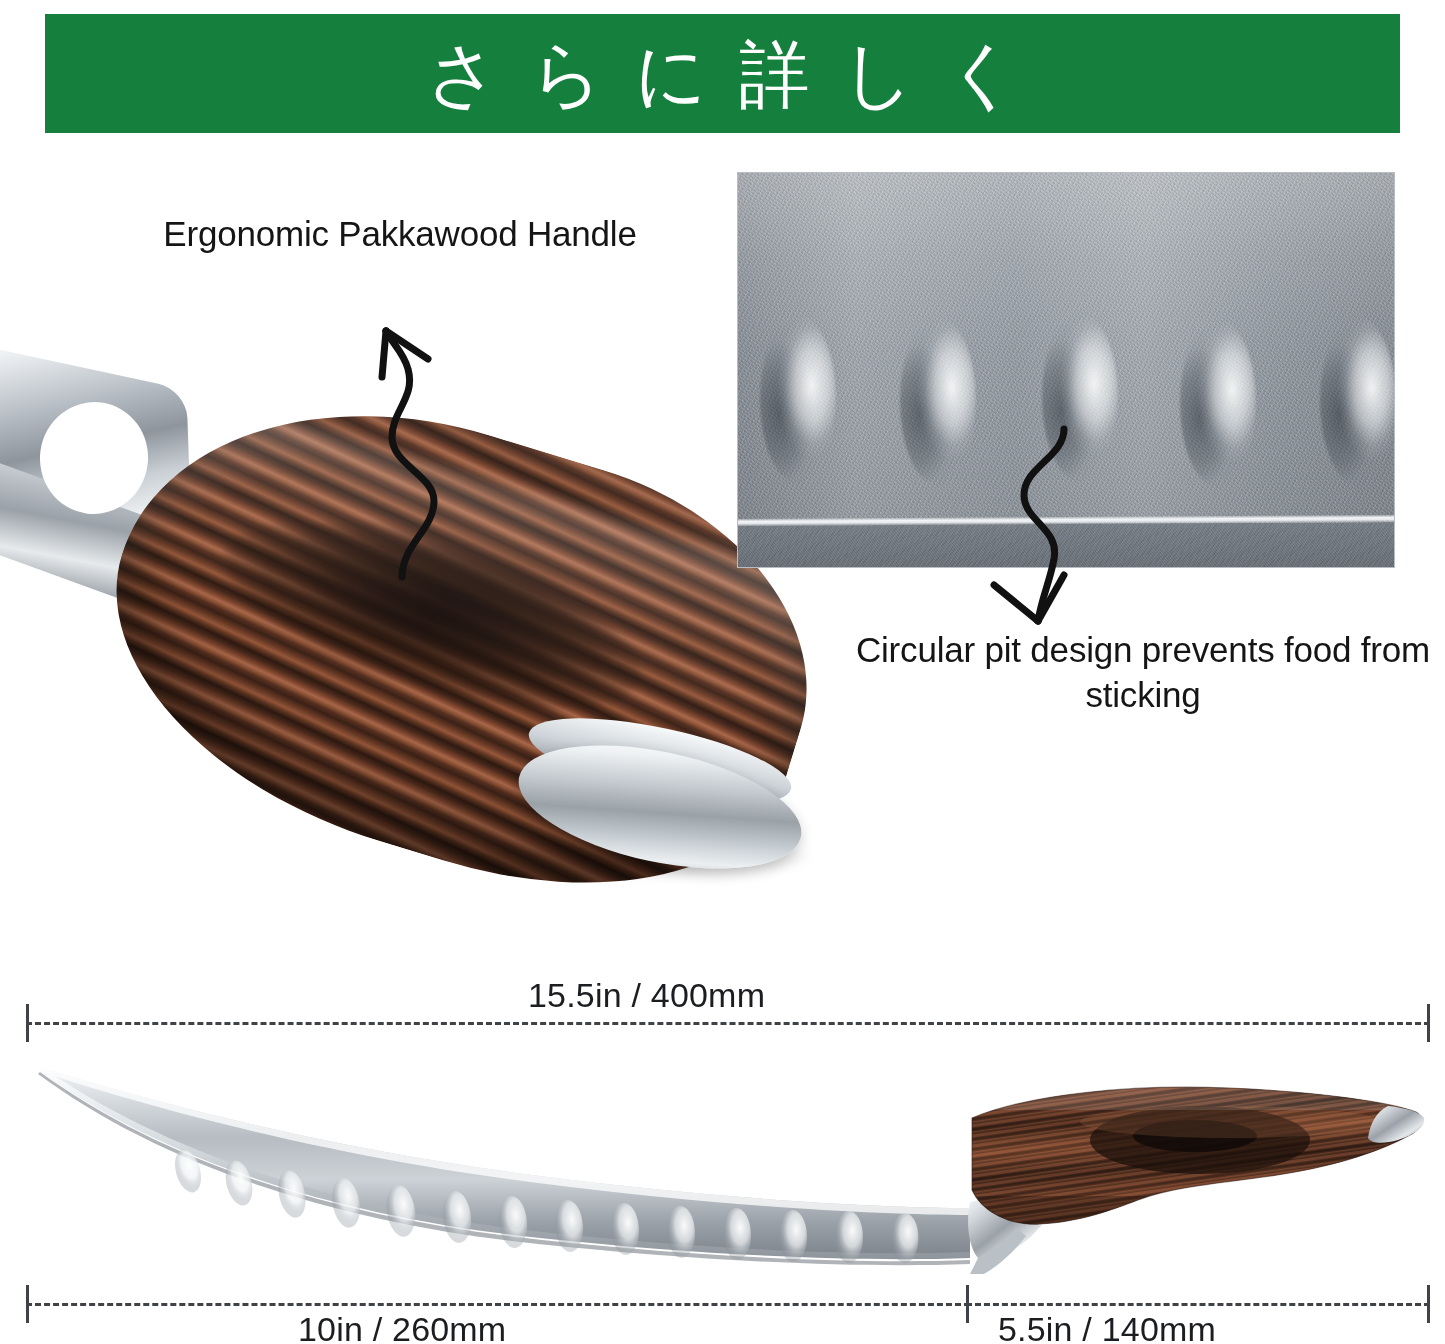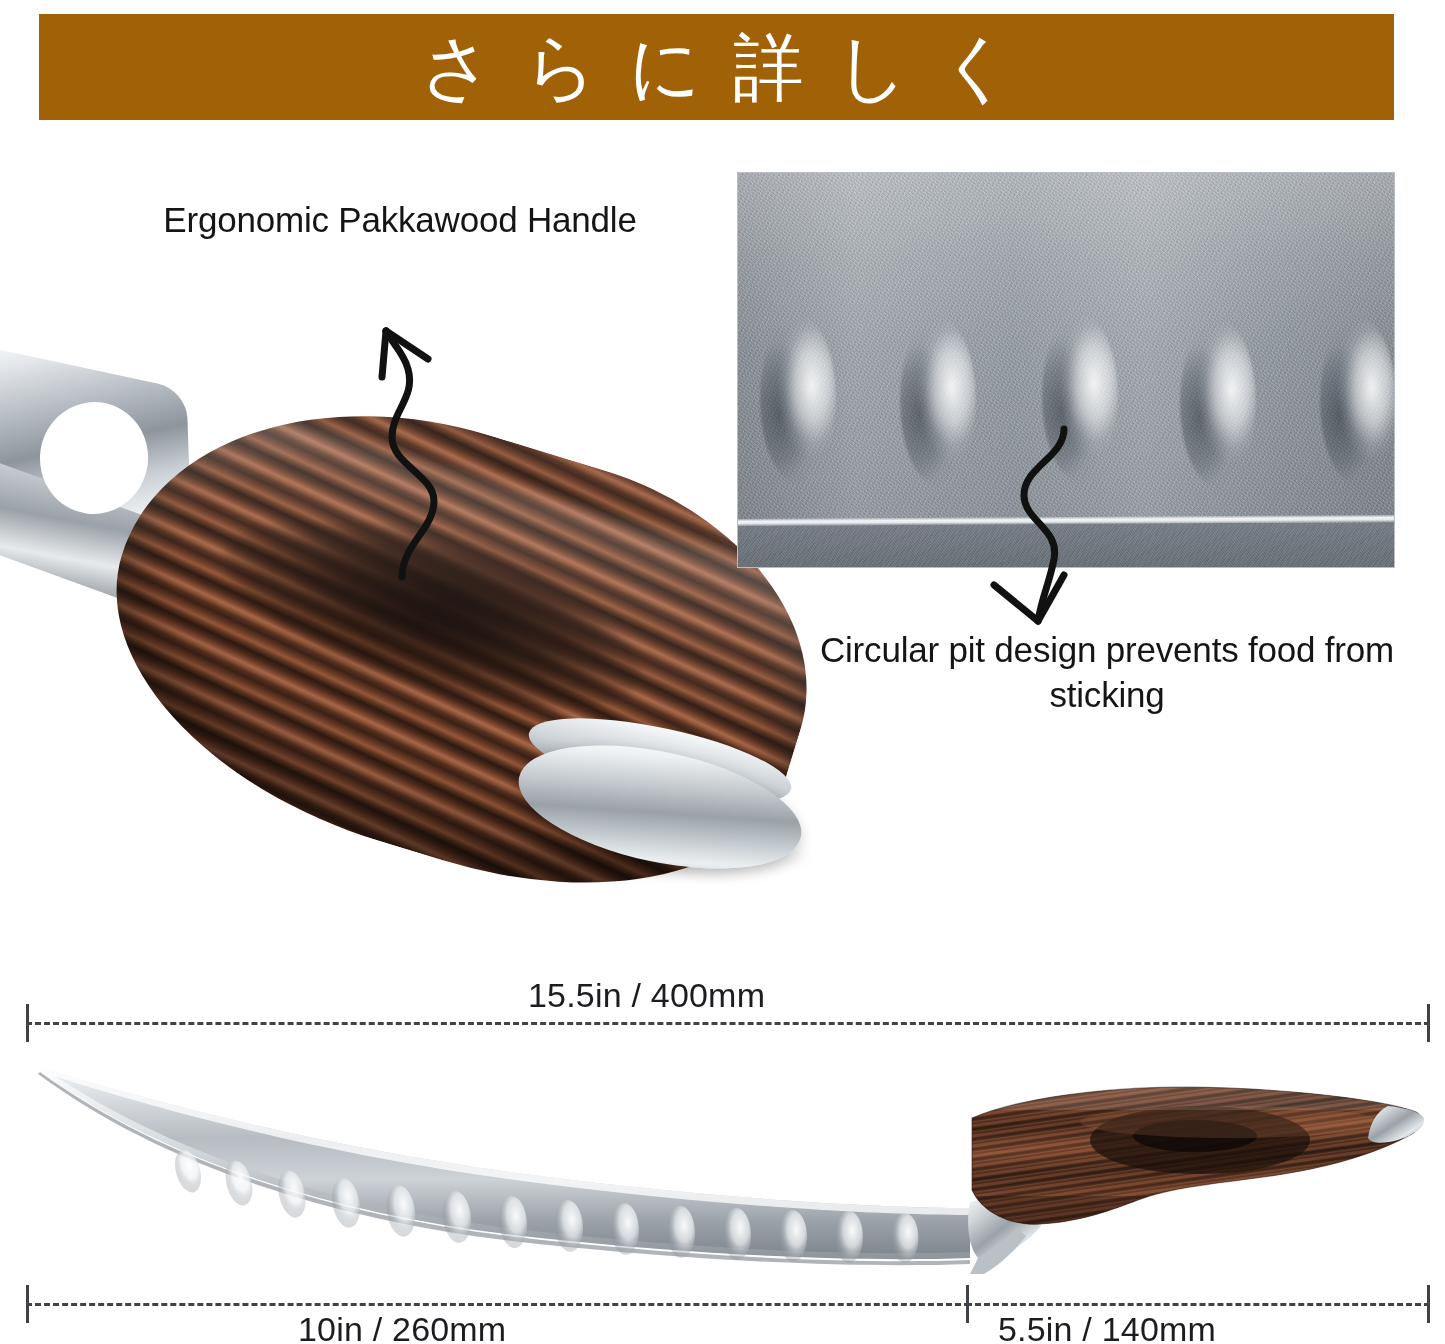--- a/index.html
+++ b/index.html
@@ -15,25 +15,25 @@
     position: relative;
     width: 1445px;
     height: 1344px;
     background: #ffffff;
     overflow: hidden;
   }
 
   
   .banner {
     position: absolute;
-    left: 39px;
+    left: 45px;
     top: 14px;
     width: 1355px;
-    height: 106px;
-    background: #a16207;
+    height: 119px;
+    background: #15803d;
     display: flex;
     align-items: center;
     justify-content: center;
   }
   .banner-text {
     color: #ffffff;
     font-family: "DejaVu Serif", serif;
     font-size: 74px;
     letter-spacing: 34px;
     text-indent: 34px;
@@ -48,25 +48,25 @@
     position: absolute;
     color: #151515;
     font-size: 35px;
     line-height: 1.28;
     text-align: center;
     font-weight: 400;
     letter-spacing: -0.2px;
   }
   #callout-handle {
     left: 120px;
-    top: 198px;
+    top: 212px;
     width: 560px;
   }
   #callout-pits {
-    left: 818px;
+    left: 854px;
     top: 628px;
     width: 578px;
     text-align: center;
   }
 
   
   .photo-panel {
     position: absolute;
     left: 737px;
     top: 172px;

